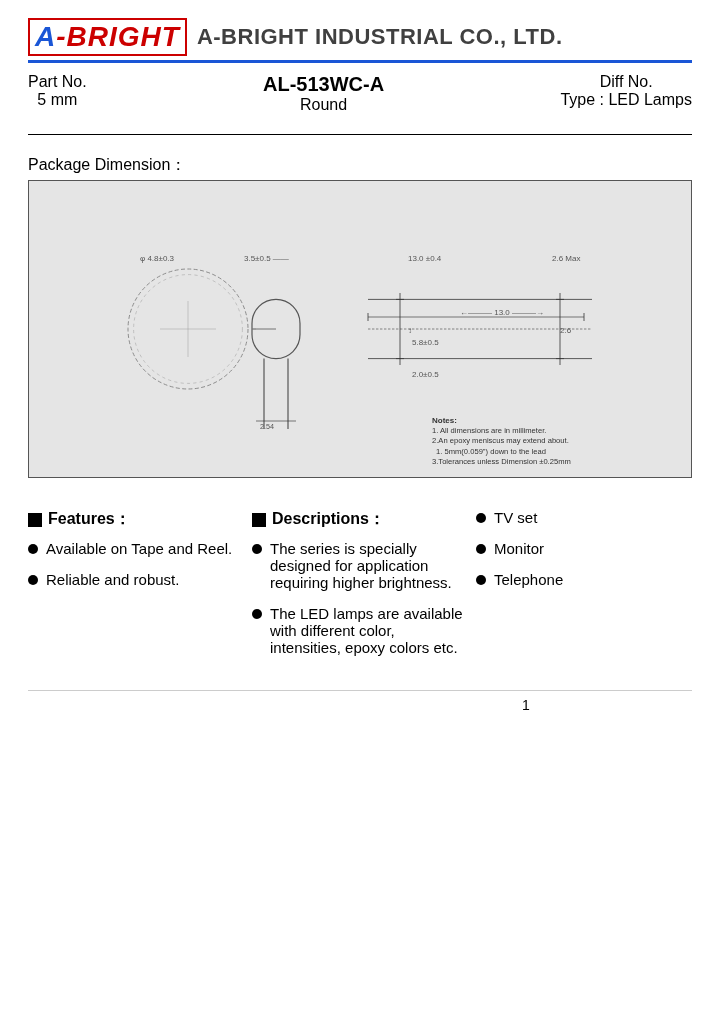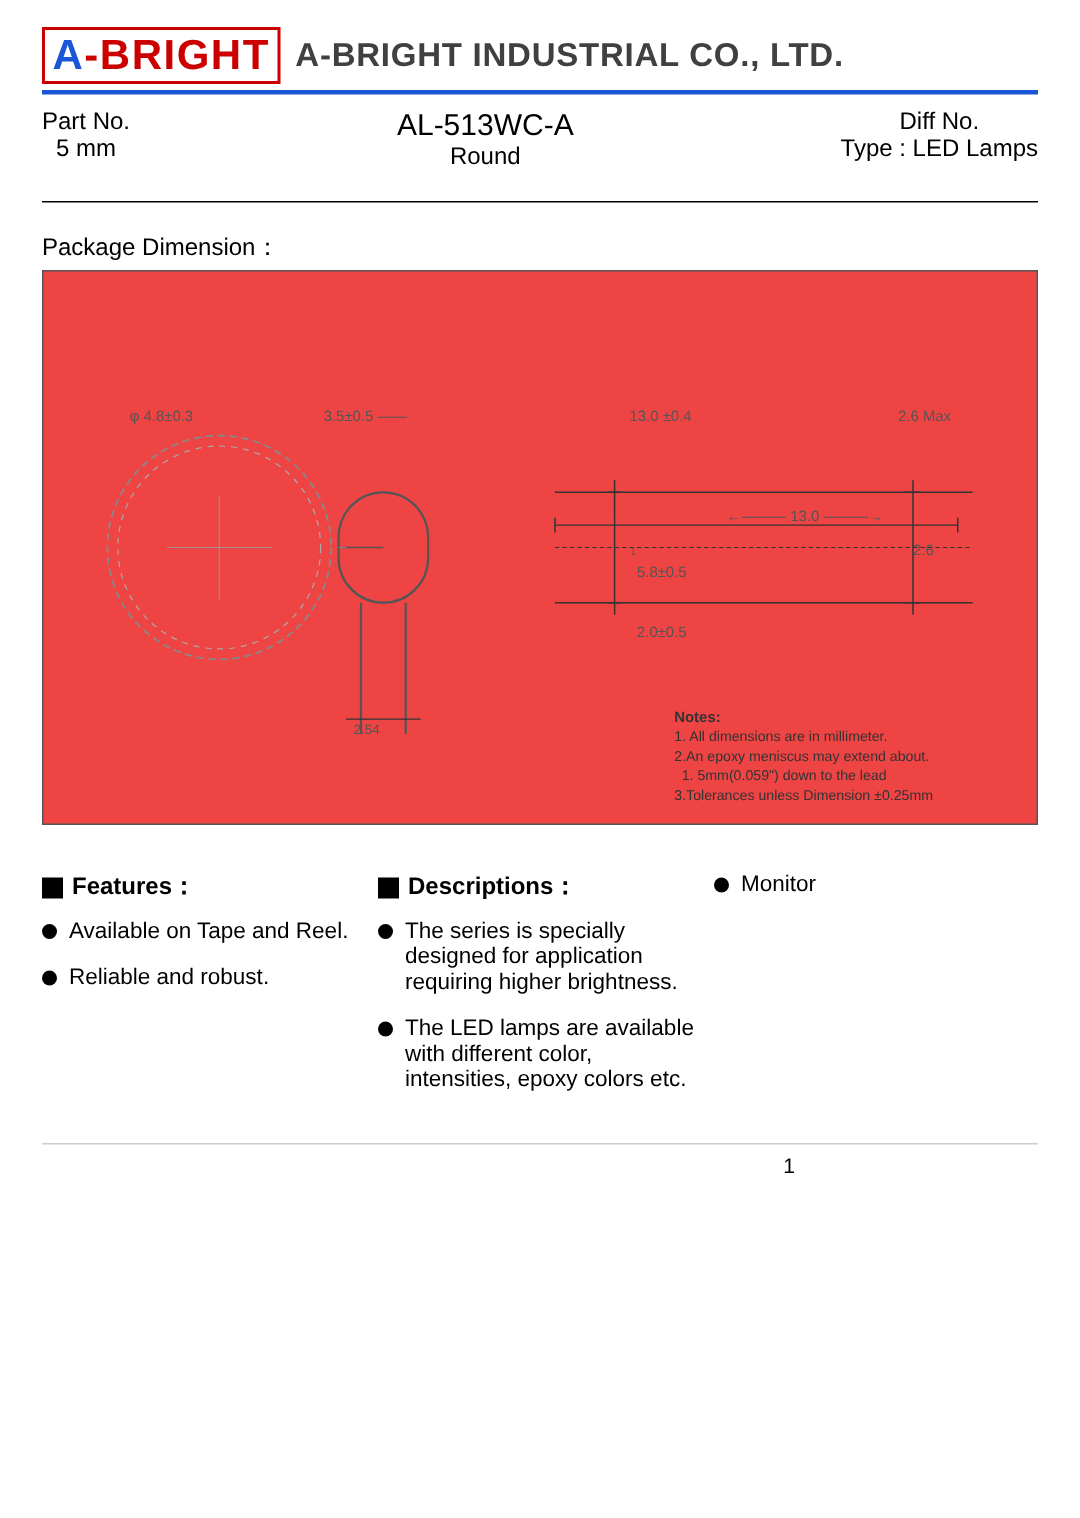--- a/index.html
+++ b/index.html
@@ -17,20 +17,21 @@
     .header {
       display: flex;
       align-items: center;
       gap: 10px;
       padding-bottom: 4px;
       border-bottom: 3px solid #1a56d6;
     }
     .logo-abright {
       font-size: 28px;
       font-weight: 900;
+      font-style: italic;
       color: #cc0000;
       border: 2.5px solid #cc0000;
       padding: 1px 5px;
       letter-spacing: 1px;
       font-family: Arial Black, Arial, sans-serif;
     }
     .logo-abright span.a { color: #1a56d6; }
     .header-company {
       font-size: 22px;
       font-weight: bold;
@@ -45,36 +46,36 @@
       margin-top: 10px;
       border-bottom: 1.5px solid #000;
       padding-bottom: 20px;
     }
     .part-col {
       text-align: center;
     }
     .part-col .label { font-size: 16px; }
     .part-col .value { font-size: 16px; font-weight: bold; }
     .part-col .subvalue { font-size: 16px; }
-    .part-col-main .value { font-size: 20px; font-weight: 400; }
+    .part-col-main .value { font-size: 20px; font-weight: 700; }
 
     
     .pkg-title {
       font-size: 16px;
       margin-top: 20px;
       margin-bottom: 4px;
     }
 
     .diagram-box {
       border: 1.5px solid #555;
       width: 100%;
-      height: 370px;
+      height: 298px;
       position: relative;
       overflow: hidden;
-      background: #ef4444;
+      background: #e5e5e5;
     }
 
     
     .diagram-svg {
       width: 100%;
       height: 100%;
     }
 
     
     .features-section {
@@ -244,21 +245,29 @@
     </div>
     <div class="feat-item">
       <span class="bullet"></span>
       <span>The LED lamps are available with different color, intensities, epoxy colors etc.</span>
     </div>
   </div>
 
   <div class="feat-col">
     <div class="feat-item">
       <span class="bullet"></span>
+      <span>TV set</span>
+    </div>
+    <div class="feat-item">
+      <span class="bullet"></span>
       <span>Monitor</span>
+    </div>
+    <div class="feat-item">
+      <span class="bullet"></span>
+      <span>Telephone</span>
     </div>
   </div>
 
 </div>
 
 <div class="footer">
   <span style="flex:1"></span>
   <span style="text-align:center;flex:1">1</span>
 </div>
 

